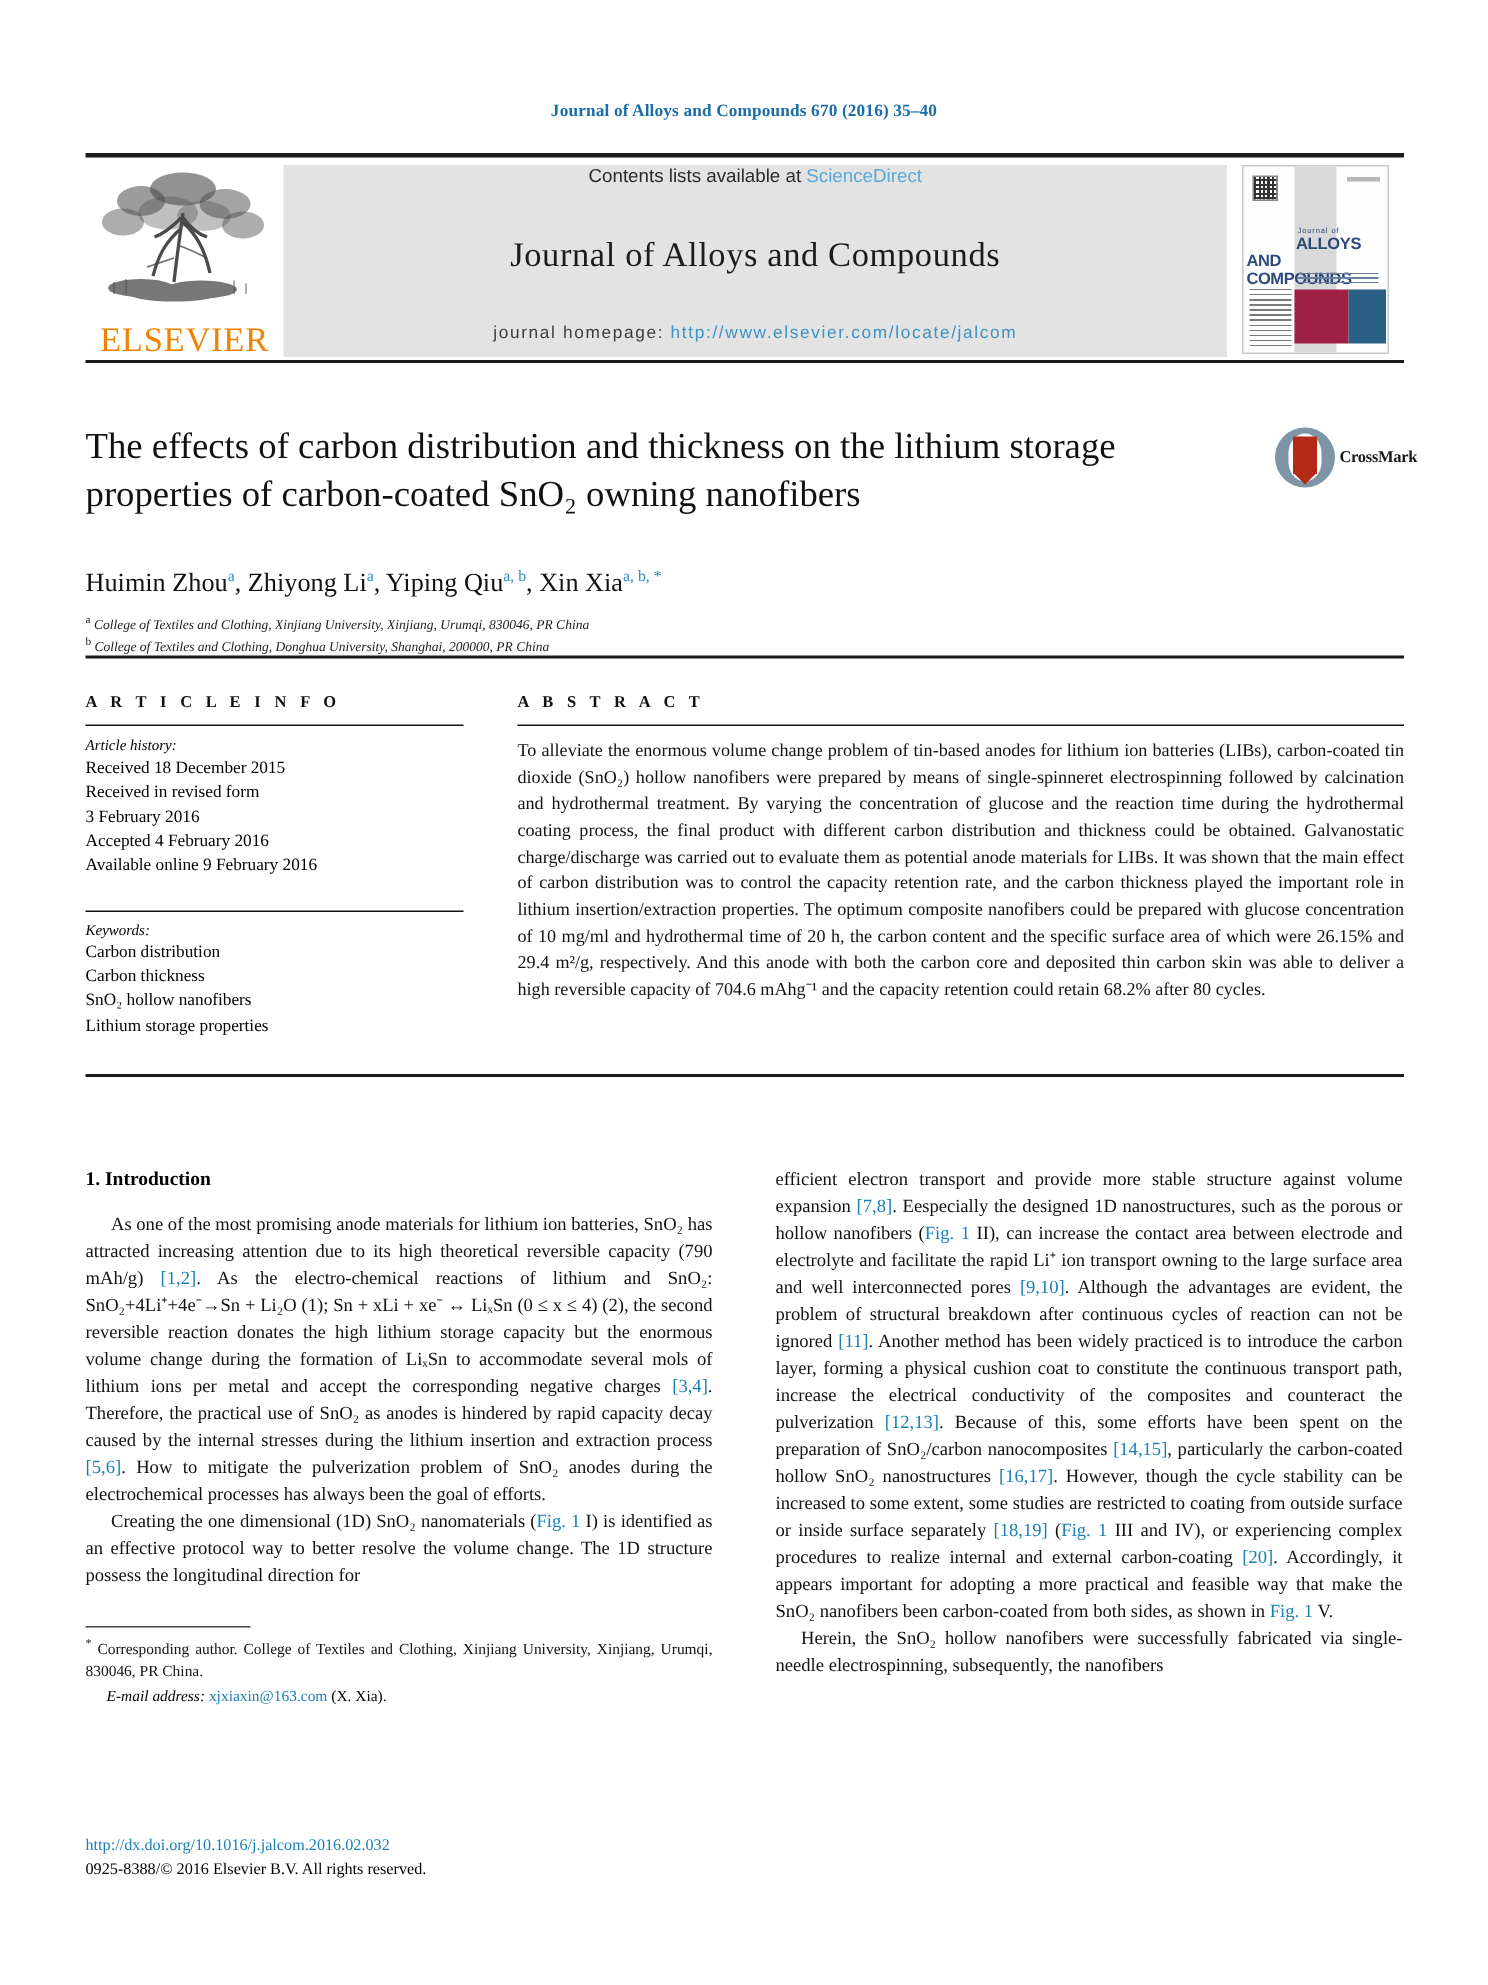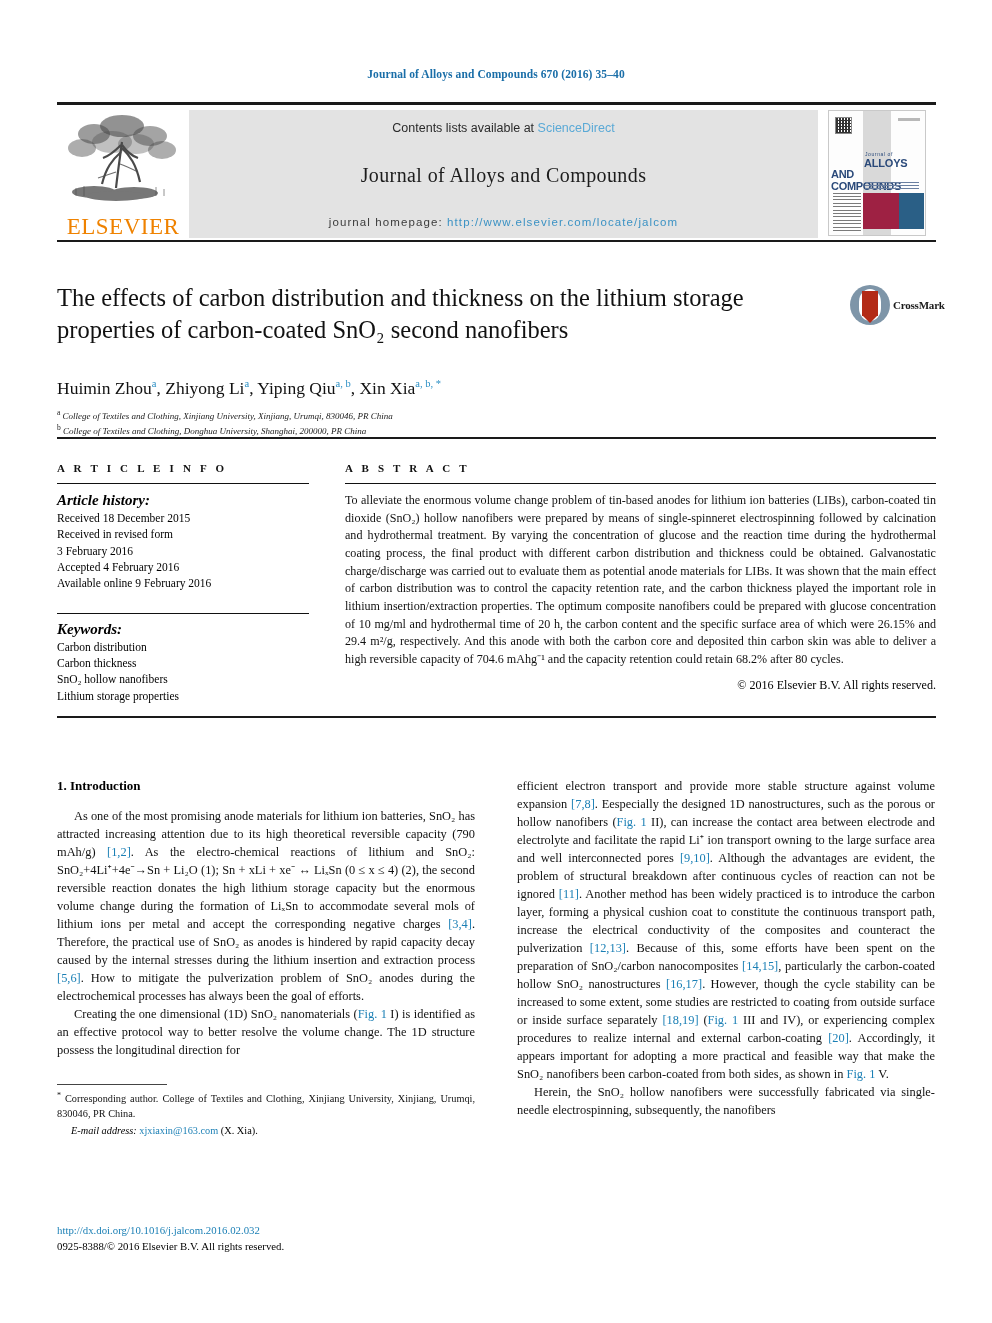--- a/index.html
+++ b/index.html
@@ -66,34 +66,34 @@
     line-height: 1;
     margin-top: 3px;
   }
   .journal-band {
     flex: 1;
     background: #e3e3e3;
     display: flex;
     flex-direction: column;
     align-items: center;
     justify-content: space-between;
-    padding: 11px 0 10px 0;
+    padding: 0 0 10px 0;
     position: relative;
   }
   .contents-line {
     font-family: "Liberation Sans", sans-serif;
     font-size: 12.5px;
     color: #2b2b2b;
   }
   .contents-line .sd-link {
     color: #5aa9d6;
   }
   .journal-title {
     font-family: "Liberation Serif", serif;
-    font-size: 20px;
+    font-size: 23px;
     color: #1c1c1c;
     letter-spacing: 0.4px;
   }
   .homepage-line {
     font-family: "Liberation Sans", sans-serif;
     font-size: 11.5px;
     letter-spacing: 1.1px;
     color: #3c3c3c;
   }
   .homepage-line .hp-link { color: #3b92c4; }
@@ -262,22 +262,22 @@
     font-size: 11px;
     font-weight: bold;
     letter-spacing: 3.2px;
     color: #111;
     margin-bottom: 9px;
   }
   .thin-rule { border-top: 1.5px solid #111; margin-bottom: 8px; }
 
   .info-sub {
     font-style: italic;
-    font-weight: bold;
-    font-size: 15px;
+    font-weight: normal;
+    font-size: 10px;
     margin-bottom: 1px;
   }
   .info-line { font-size: 11.5px; line-height: 1.42; }
   .info-gap { height: 16px; }
   .kw-rule { border-top: 1.5px solid #111; margin: 5px 0 7px 0; }
 
   .abstract-body {
     font-size: 12.1px;
     line-height: 1.46;
     text-align: justify;
@@ -417,21 +417,21 @@
           <div class="cov-blue"></div>
         </div>
       </div>
 
     </div>
   </div>
 
   <div class="masthead-bottomrule"></div>
 
   <div class="title-block">
-    <h1 class="article-title">The effects of carbon distribution and thickness on the lithium storage properties of carbon-coated SnO₂ second nanofibers</h1>
+    <h1 class="article-title">The effects of carbon distribution and thickness on the lithium storage properties of carbon-coated SnO₂ owning nanofibers</h1>
 
     <div class="crossmark">
       <div class="cm-circle">
         <div class="cm-inner"></div>
         <div class="cm-book"></div>
       </div>
       <div class="cm-label">CrossMark</div>
     </div>
 
     <div class="authors">
@@ -466,21 +466,20 @@
       <div class="info-line">Carbon distribution</div>
       <div class="info-line">Carbon thickness</div>
       <div class="info-line">SnO₂ hollow nanofibers</div>
       <div class="info-line">Lithium storage properties</div>
     </div>
 
     <div class="col-abstract">
       <div class="sect-head">A B S T R A C T</div>
       <div class="thin-rule"></div>
       <div class="abstract-body">To alleviate the enormous volume change problem of tin-based anodes for lithium ion batteries (LIBs), carbon-coated tin dioxide (SnO₂) hollow nanofibers were prepared by means of single-spinneret electrospinning followed by calcination and hydrothermal treatment. By varying the concentration of glucose and the reaction time during the hydrothermal coating process, the final product with different carbon distribution and thickness could be obtained. Galvanostatic charge/discharge was carried out to evaluate them as potential anode materials for LIBs. It was shown that the main effect of carbon distribution was to control the capacity retention rate, and the carbon thickness played the important role in lithium insertion/extraction properties. The optimum composite nanofibers could be prepared with glucose concentration of 10 mg/ml and hydrothermal time of 20 h, the carbon content and the specific surface area of which were 26.15% and 29.4 m²/g, respectively. And this anode with both the carbon core and deposited thin carbon skin was able to deliver a high reversible capacity of 704.6 mAhg⁻¹ and the capacity retention could retain 68.2% after 80 cycles.</div>
-      <div class="copyright">© 2016 Elsevier B.V. All rights reserved.</div>
     </div>
 
   </div>
 
   <div class="rule-under-abstract"></div>
 
   <div class="body-cols">
 
     <div class="bcol">
       <div class="sec-title">1.  Introduction</div>

